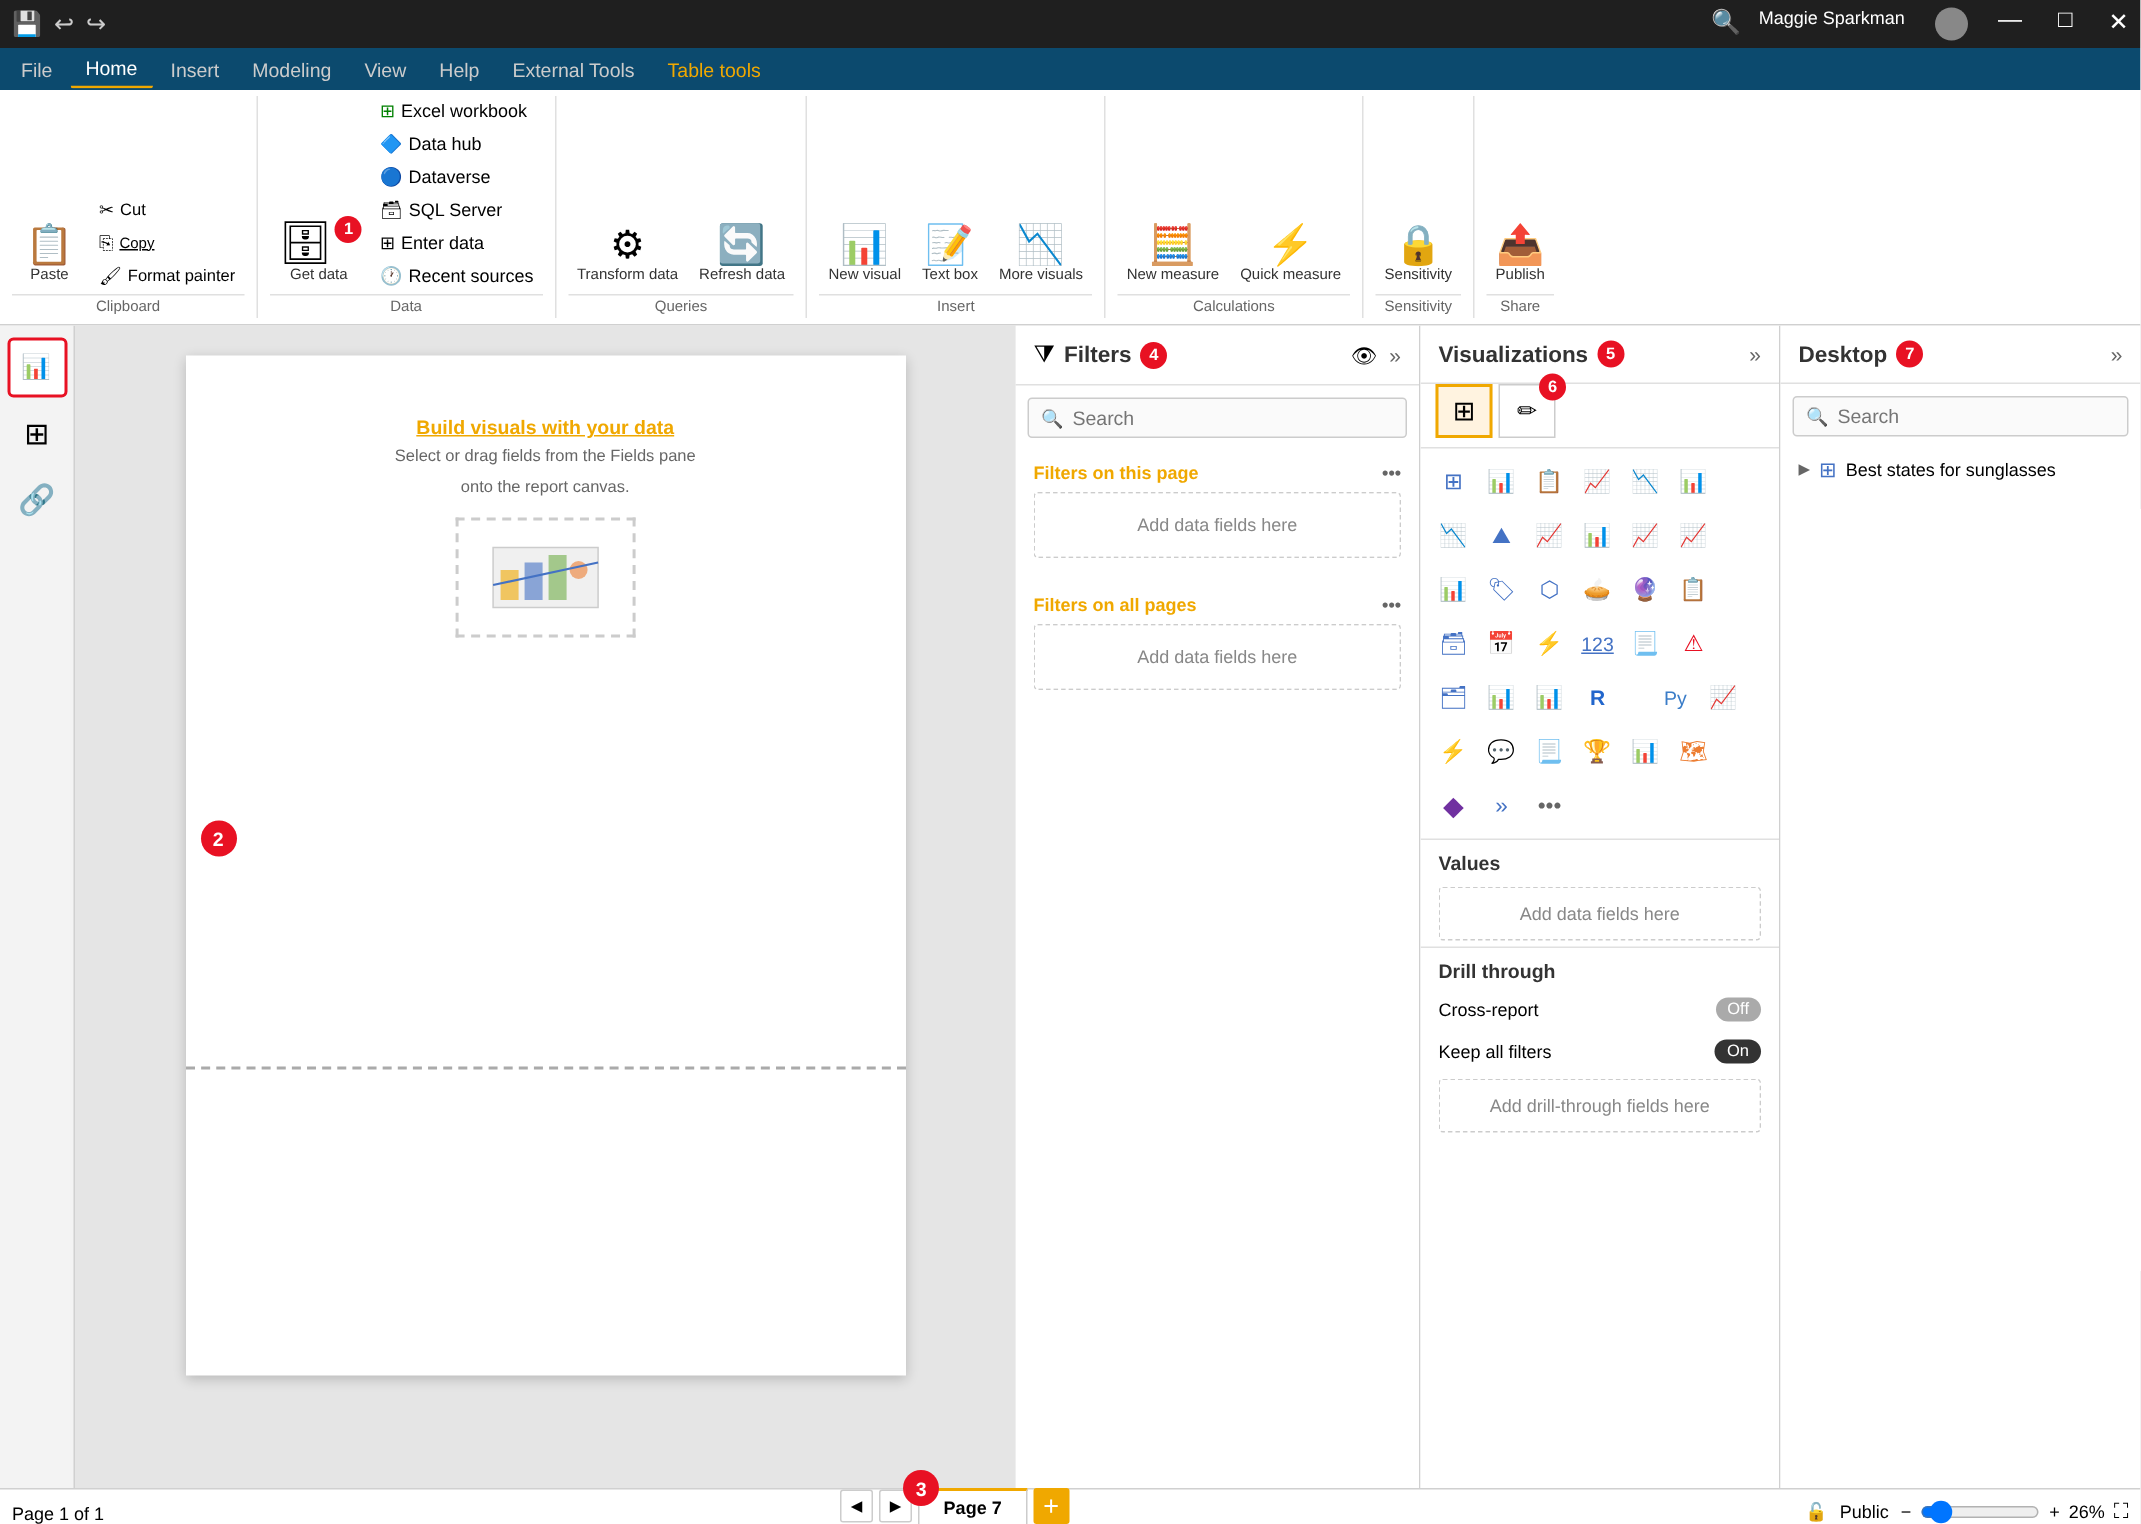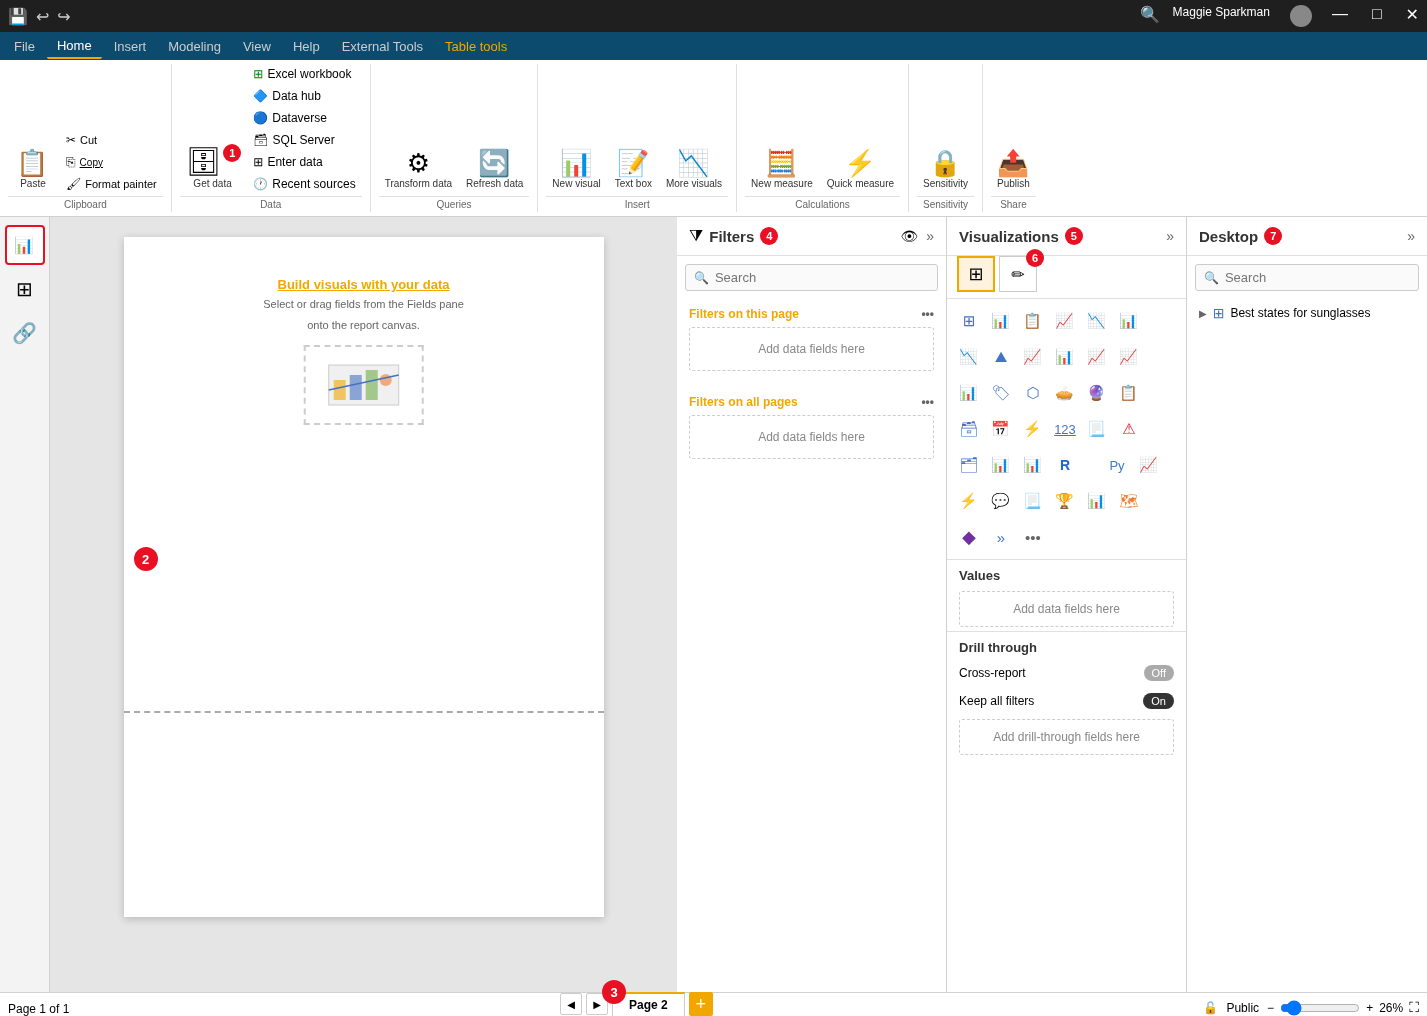--- a/index.html
+++ b/index.html
@@ -446,21 +446,21 @@
 <div class="bottom-bar">
   <div style="display:flex;align-items:center;gap:8px;">
     <span>Page 1 of 1</span>
   </div>
   <div class="page-tabs">
     <div class="page-nav">◀</div>
     <div class="page-nav">▶</div>
 
     <div style="position:relative;">
       <div class="step-badge" style="position:absolute;top:-12px;left:-10px;z-index:10;">3</div>
-      <div class="page-tab active">Page 2</div>
+      <div class="page-tab active">Page 7</div>
     </div>
     <div class="add-page-btn">+</div>
   </div>
   <div class="status-bar">
     <span style="font-size:12px;">🔓</span>
     <span>Public</span>
     <div class="zoom-bar">
       <span style="cursor:pointer;">−</span>
       <input type="range" class="zoom-slider" min="10" max="200" value="26" style="">
       <span style="cursor:pointer;">+</span>

